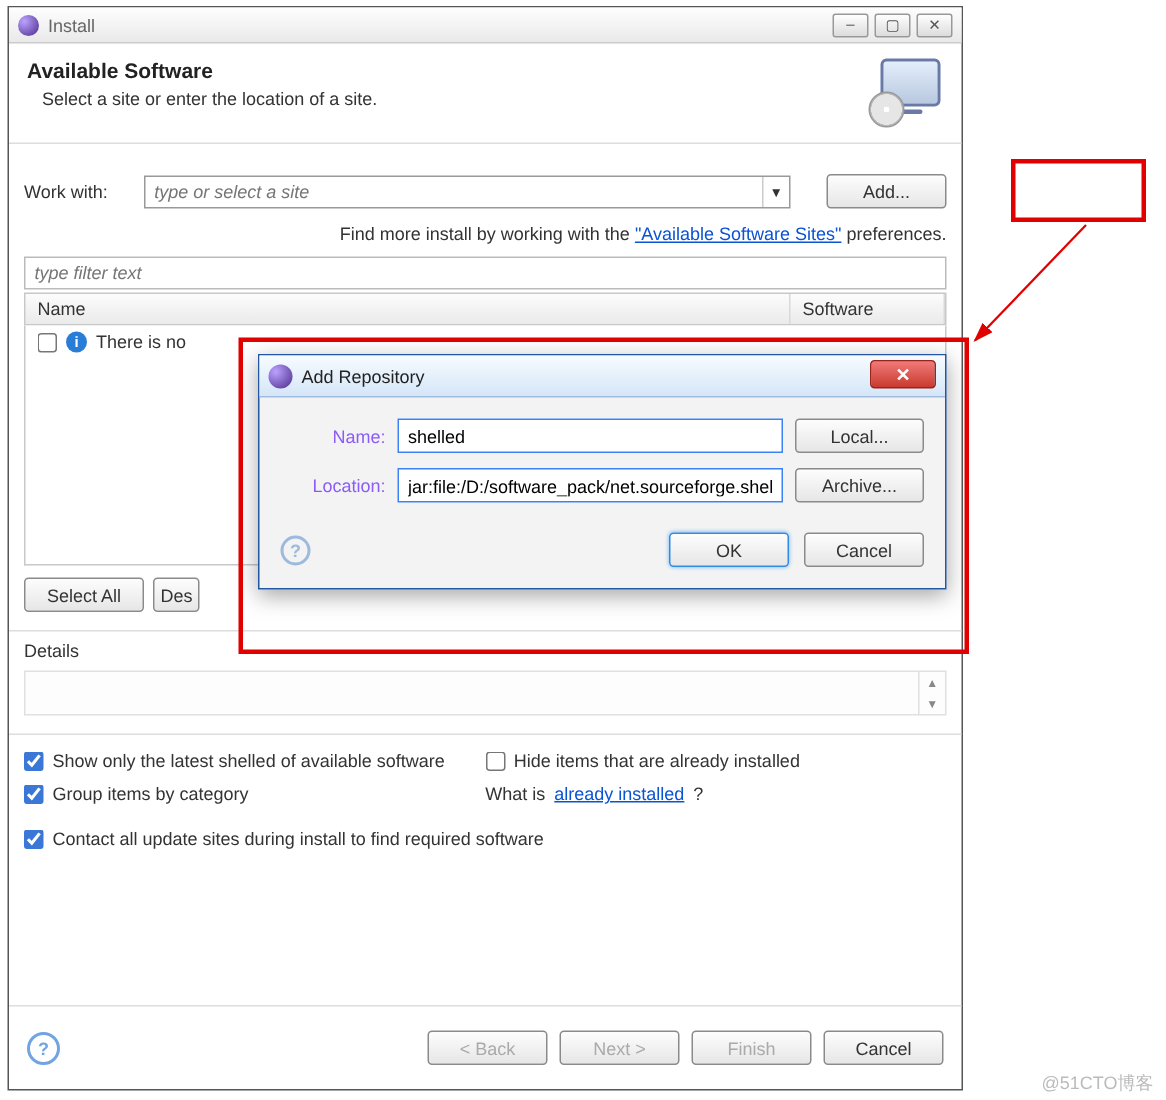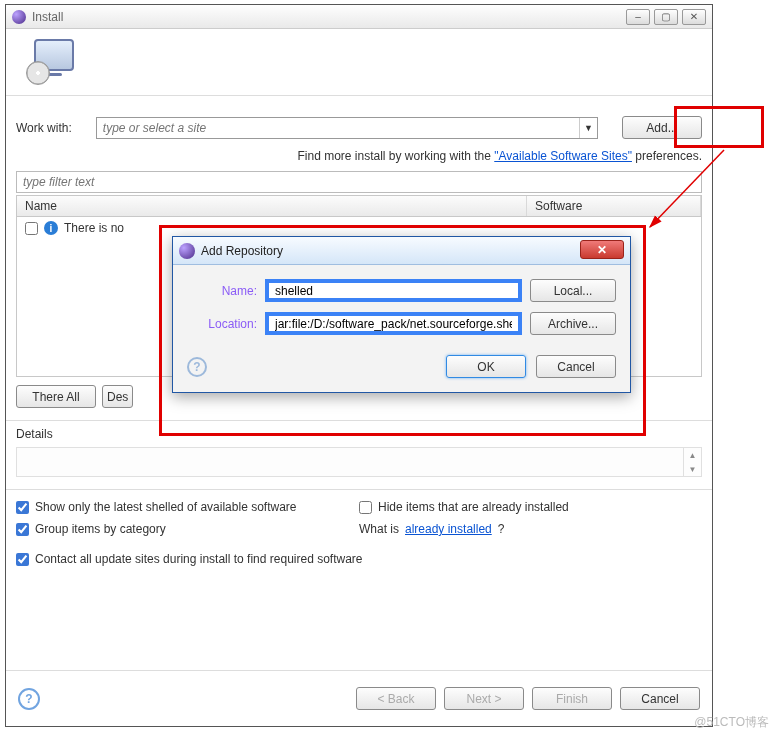--- a/index.html
+++ b/index.html
@@ -1,19 +1,19 @@
 <!DOCTYPE html>
 <html><head>
 <meta charset="utf-8">
 <style>
   * { box-sizing: border-box; margin: 0; padding: 0; font-family: "Segoe UI", Tahoma, sans-serif; font-size: 12px; }
   body { background: #fff; width: 777px; height: 733px; position: relative; overflow: hidden; color: #333; }
 
   
-  .window { position: absolute; left: 5px; top: 4px; width: 708px; height: 723px; border: 1px solid #555; background: #fff; display: flex; flex-direction: column; }
+  .window { position: absolute; left: 5px; top: 4px; width: 637px; height: 723px; border: 1px solid #555; background: #fff; display: flex; flex-direction: column; }
   .titlebar { height: 24px; background: linear-gradient(#fefefe,#e9e9e9); display: flex; align-items: center; padding: 0 6px; border-bottom: 1px solid #ccc; }
   .titlebar .win-icon { width: 14px; height: 14px; margin-right: 6px; background: radial-gradient(circle at 30% 30%, #bca2ff, #4a2a88); border-radius: 50%; }
   .titlebar .title-text { color: #666; flex: 1; }
   .winbtns { display: flex; gap: 4px; }
   .winbtn { width: 24px; height: 16px; border: 1px solid #999; border-radius: 2px; background: linear-gradient(#fefefe,#dcdcdc); display: flex; align-items: center; justify-content: center; font-size: 10px; color: #555; cursor: default; }
 
   .banner { padding: 10px 12px 12px 12px; display: flex; align-items: flex-start; border-bottom: 1px solid #ddd; }
   .banner-left { flex: 1; }
   .banner h1 { font-size: 14px; font-weight: bold; color: #222; margin-bottom: 4px; }
   .banner p { color: #333; padding-left: 10px; }
@@ -62,21 +62,21 @@
 
   
   .dialog { position: absolute; left: 172px; top: 236px; width: 459px; border: 1px solid #2157a4; background: #f3f3f3; box-shadow: 0 4px 14px rgba(0,0,0,.35); }
   .dialog .dtitle { height: 28px; background: linear-gradient(#f7fbff,#d5e6f8); display: flex; align-items: center; padding: 0 6px; border-bottom: 1px solid #9fbde0; }
   .dialog .dtitle .logo { width: 16px; height: 16px; border-radius: 50%; background: radial-gradient(circle at 30% 30%, #bca2ff, #4a2a88); margin-right: 6px; }
   .dialog .dtitle .dtxt { flex: 1; color: #222; }
   .dialog .close { width: 44px; height: 19px; border-radius: 3px; background: linear-gradient(#f07a79,#c93a2f); border: 1px solid #9a231b; display: flex; align-items: center; justify-content: center; color: #fff; font-weight: bold; margin-top:-2px;}
   .dbody { padding: 14px 14px 10px 14px; }
   .drow { display: grid; grid-template-columns: 70px 1fr 86px; align-items: center; gap: 8px; margin-bottom: 10px; }
   .drow .lbl { color: #8b5cf6; text-align: right; }
-  .drow input { height: 23px; border: 4px solid #3b82f6; padding: 0 6px; background: #fff; width: 100%; }
+  .drow input { height: 23px; border: 1px solid #3b82f6; padding: 0 6px; background: #fff; width: 100%; }
   .dfoot { display: flex; align-items: center; padding: 0 14px 14px 14px; gap: 10px; }
   .dfoot .help { width: 20px; height: 20px; border: 2px solid #9db9db; border-radius: 50%; display: flex; align-items: center; justify-content: center; color: #9db9db; font-weight: bold; margin-right: auto; }
   .btn.primary { border: 1px solid #318ae3; box-shadow: 0 0 3px #6cb1f3; }
 
   
   .red-box { position: absolute; border: 3px solid #e00000; pointer-events: none; }
   #rb-add { left: 674px; top: 106px; width: 90px; height: 42px; }
   #rb-dialog { left: 159px; top: 225px; width: 487px; height: 211px; }
   svg.arrow { position: absolute; left: 0; top: 0; width: 777px; height: 733px; pointer-events: none; }
 
@@ -92,20 +92,24 @@
     <div class="win-icon"></div>
     <div class="title-text">Install</div>
     <div class="winbtns">
       <div class="winbtn">–</div>
       <div class="winbtn">▢</div>
       <div class="winbtn">✕</div>
     </div>
   </div>
 
   <div class="banner">
+    <div class="banner-left">
+      <h1>Available Software</h1>
+      <p>Select a site or enter the location of a site.</p>
+    </div>
     <div class="banner-icon">
       <div class="monitor"></div>
         <div class="stand"></div>
         <div class="disc"></div>
     </div>
   </div>
 
   <div class="body-area">
 
     <div class="row-work">
@@ -129,21 +133,21 @@
     </div>
     <div class="table-body">
       <div class="table-row">
         <input type="checkbox" style="">
         <span class="info-ic">i</span>
         <span>There is no</span>
       </div>
     </div>
 
     <div class="row-btns">
-      <div class="btn wide">There All</div>
+      <div class="btn wide">Select All</div>
       <div class="btn">Des</div>
     </div>
 
     <div class="sep"></div>
     <div class="details-lbl">Details</div>
     <div class="details-box">
       <div style="flex:1"></div>
       <div class="spin">
           <div>▲</div>
           <div>▼</div>

